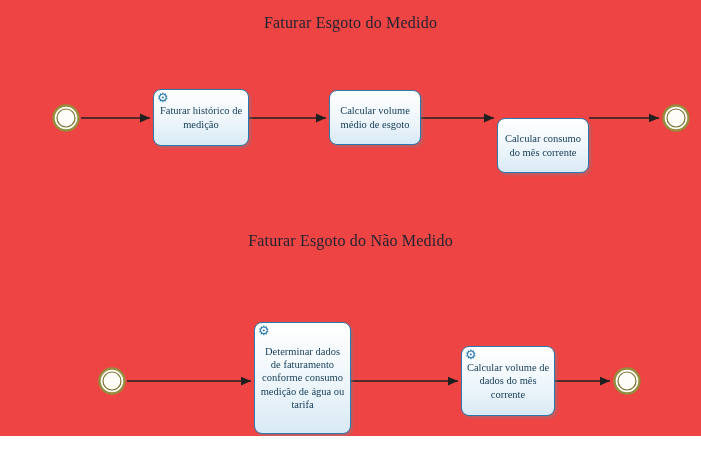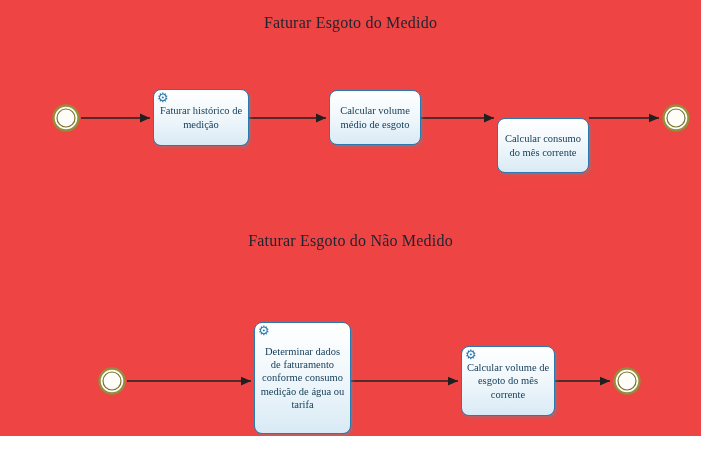--- a/index.html
+++ b/index.html
@@ -119,16 +119,16 @@
     <circle cx="15" cy="15" r="9" fill="none" stroke="#7a7233" stroke-width="1.2"></circle>
   </svg>
 
   <div class="task" id="task-2-1">
     <span class="gear-icon">⚙</span>
     <span>Determinar dados de faturamento conforme consumo medição de água ou tarifa</span>
   </div>
 
   <div class="task" id="task-2-2">
     <span class="gear-icon">⚙</span>
-    <span>Calcular volume de esgoto do mês corrente</span>
+    <span>Calcular volume de dados do mês corrente</span>
   </div>
 
 </div>
 
 </body></html>

